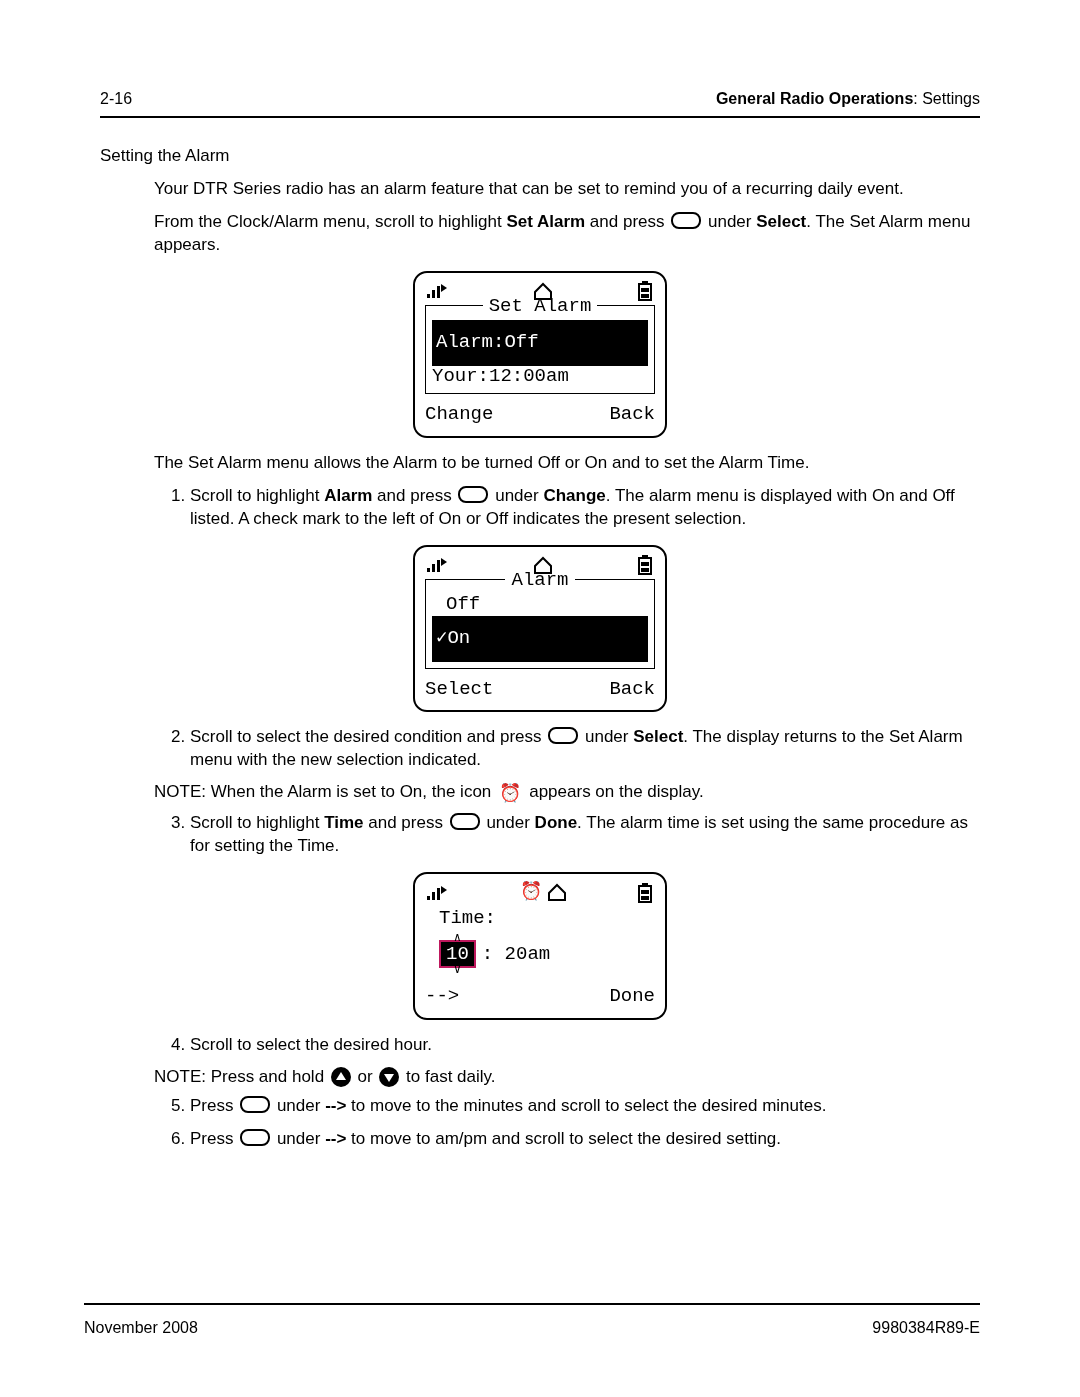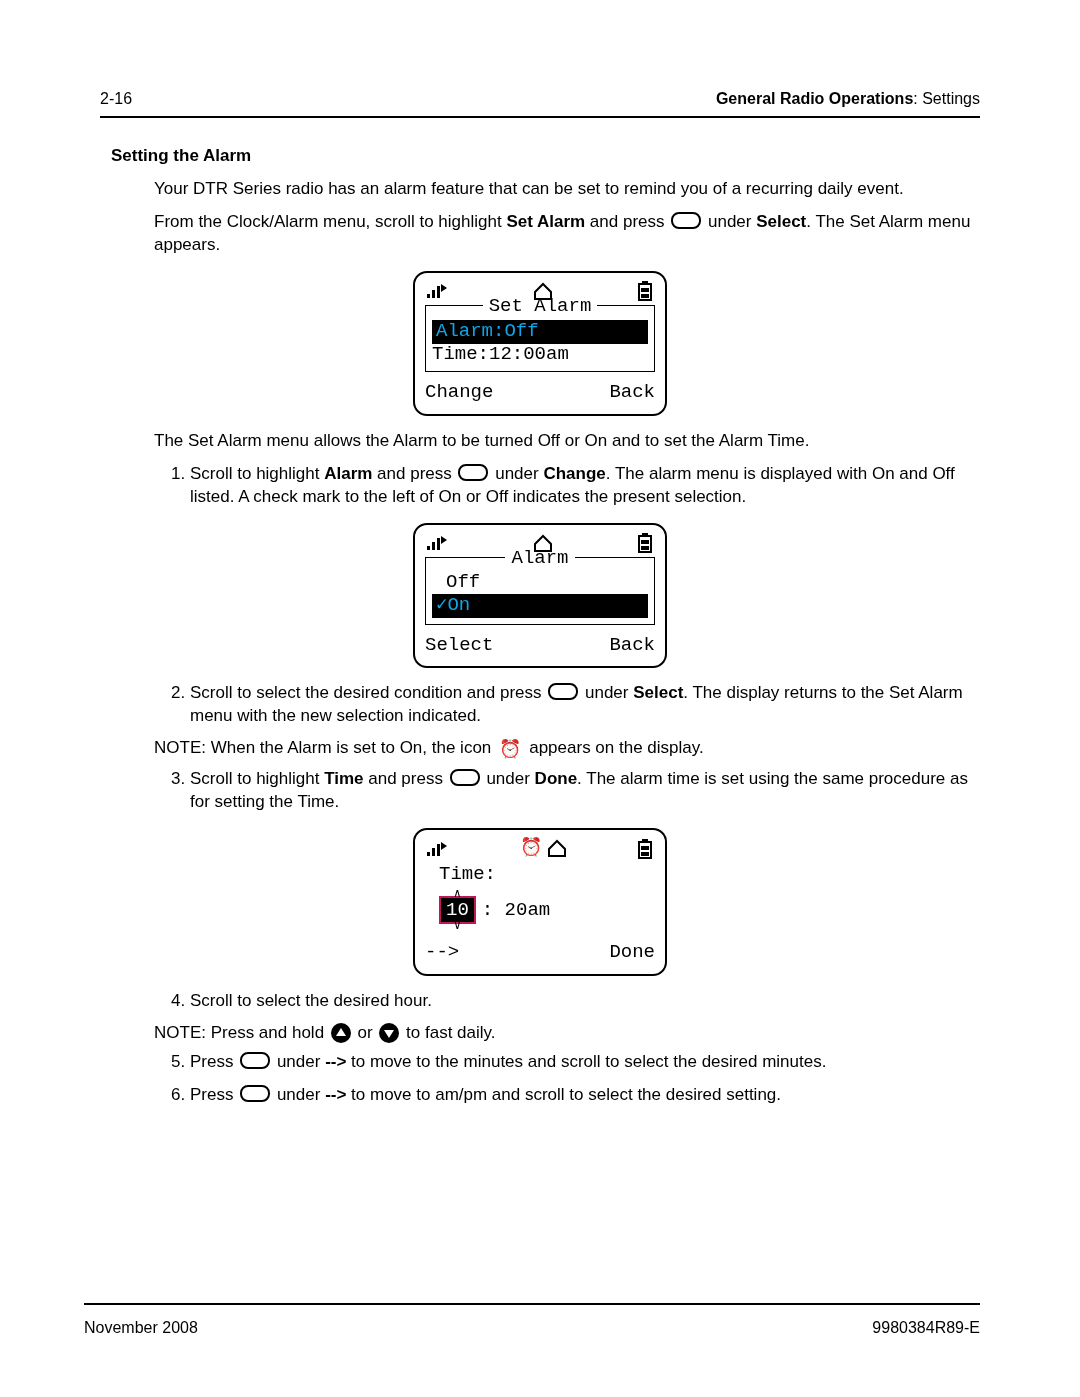--- a/index.html
+++ b/index.html
@@ -1,31 +1,31 @@
 <!DOCTYPE html>
 <html><head>
 <meta charset="utf-8">
 <style>
 html,body{margin:0;padding:0;background:#fff;color:#000;font-family:Arial,Helvetica,sans-serif;font-size:16px}
 .page{width:1080px;height:1397px;margin:0 auto;position:relative;box-sizing:border-box;padding:90px 100px 60px 100px}
 .hdr{display:flex;justify-content:space-between;font-size:16px;padding-bottom:8px}
 .hdr-right b{font-weight:bold}
 hr.rule{border:none;border-top:2px solid #000;margin:0}
-.sec-title{font-weight:bold;font-size:17px;margin:28px 0 12px 11px}
+.sec-title{font-weight:normal;font-size:17px;margin:28px 0 12px 0}
 .para{margin:10px 0 10px 54px;font-size:17px;line-height:1.35}
 ol.steps{margin:6px 0 0 54px;padding-left:36px;font-size:17px;line-height:1.35}
 ol.steps li{margin:6px 0 10px 0}
 .note{margin:10px 0 8px 54px;font-size:17px}
 .note b{font-weight:normal}
 .scr-wrap{display:flex;justify-content:center;margin:14px 0}
 .screen{border:2px solid #000;border-radius:14px;width:230px;padding:8px 10px 10px 10px;font-family:"Courier New",monospace;font-size:19px;line-height:1.15}
 .stat{display:flex;justify-content:space-between;align-items:center;padding:0 2px 4px 2px}
 .fieldset{border:1px solid #000;padding:4px 6px 6px 6px;margin:0}
 .fs-leg{font-family:"Courier New",monospace;font-size:19px;text-align:center;margin:-14px auto 2px auto;background:#fff;padding:0 6px;width:max-content}
-.hl{background:#000;color:#0ea5e9;padding:1px 4px;display:inline-block;width:100%;box-sizing:border-box}
+.hl{background:#000;color:#ffffff;padding:12px 4px;display:inline-block;width:100%;box-sizing:border-box}
 .sk{display:flex;justify-content:space-between;margin-top:10px;font-family:"Courier New",monospace;font-size:19px}
 .pill{display:inline-block;width:26px;height:13px;border:2px solid #000;border-radius:8px;vertical-align:middle;position:relative;top:-2px;margin:0 2px}
 .upbtn,.dnbtn{display:inline-block;width:20px;height:20px;background:#000;border-radius:50%;vertical-align:middle;position:relative;margin:0 2px}
 .upbtn:after{content:"";position:absolute;left:5px;top:5px;border-left:5px solid transparent;border-right:5px solid transparent;border-bottom:8px solid #fff}
 .dnbtn:after{content:"";position:absolute;left:5px;top:7px;border-left:5px solid transparent;border-right:5px solid transparent;border-top:8px solid #fff}
 .ftr{position:absolute;bottom:60px;left:84px;right:100px}
 .ftr-row{display:flex;justify-content:space-between;font-size:16px;margin-top:14px}
 .sig{display:inline-block;vertical-align:middle}
 .bell{display:inline-block;font-size:18px;vertical-align:middle;margin:0 3px}
 .chk{font-weight:bold}
@@ -68,21 +68,21 @@
       <svg width="16" height="20">
             <rect x="2" y="3" width="12" height="16" fill="none" stroke="#000" stroke-width="2"></rect>
             <rect x="5" y="0" width="6" height="3" fill="#000"></rect>
             <rect x="4" y="13" width="8" height="4" fill="#000"></rect>
             <rect x="4" y="7" width="8" height="4" fill="#000"></rect>
           </svg>
     </div>
     <div class="fieldset">
       <div class="fs-leg">Set Alarm</div>
       <div class="hl">Alarm:Off</div>
-      <div>Time:12:00am</div>
+      <div>Your:12:00am</div>
     </div>
     <div class="sk">
       <span>Change</span>
       <span>Back</span>
     </div>
   </div>
 </div>
 
 <div class="para">The Set Alarm menu allows the Alarm to be turned Off or On and to set the Alarm Time.</div>
 

